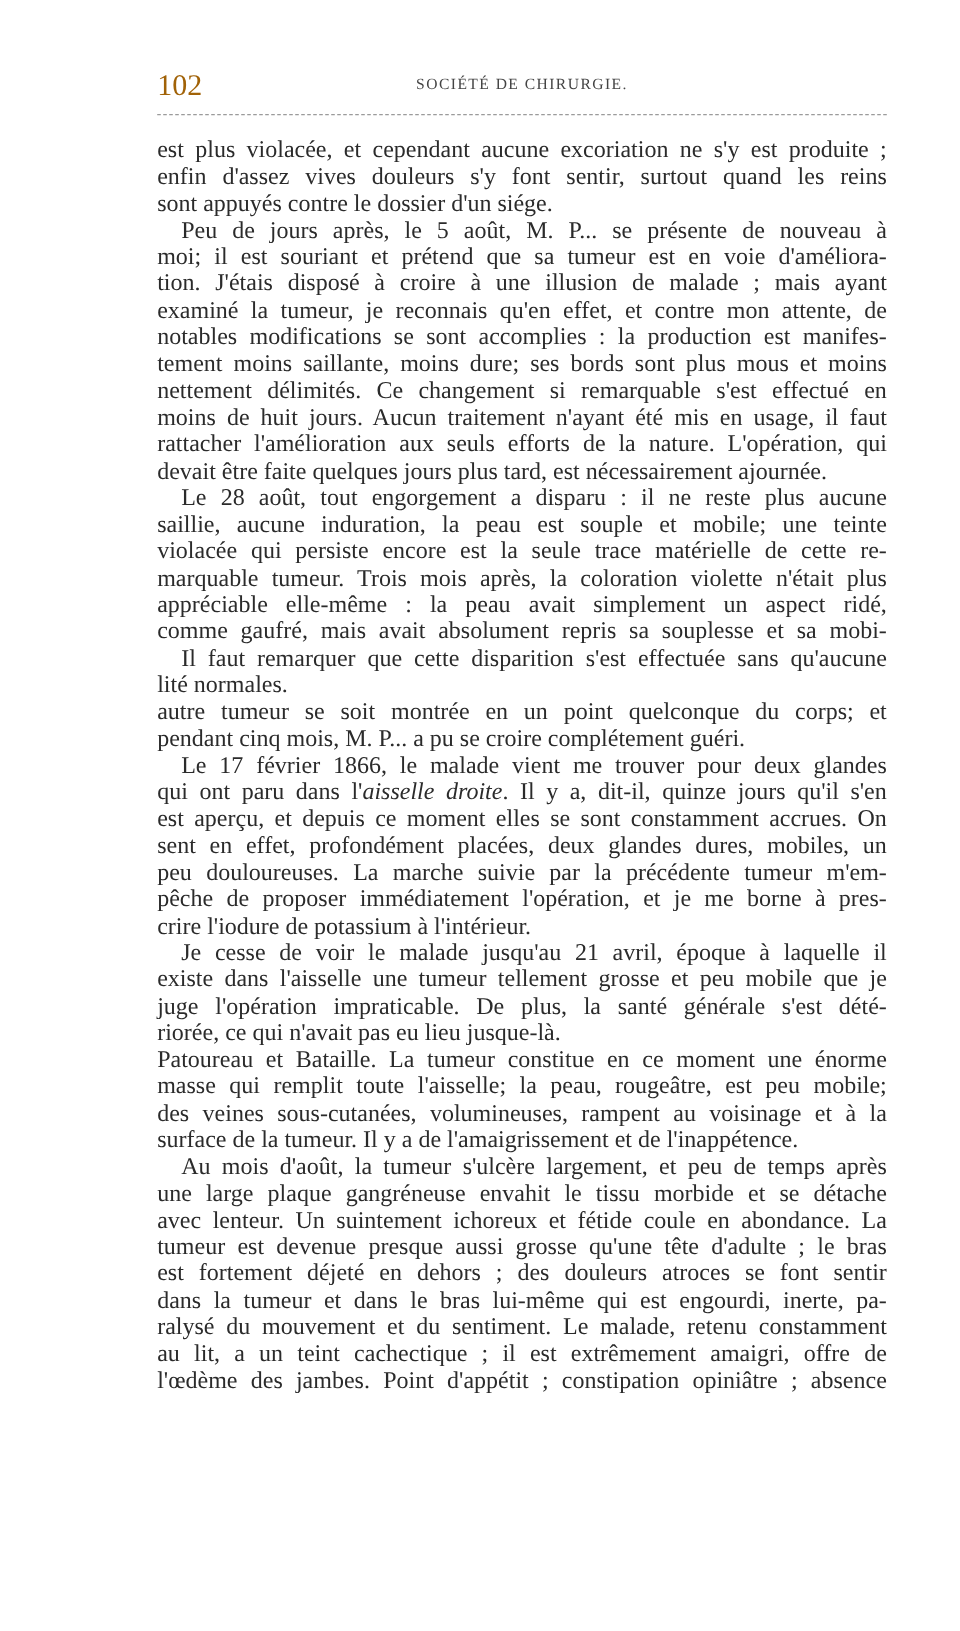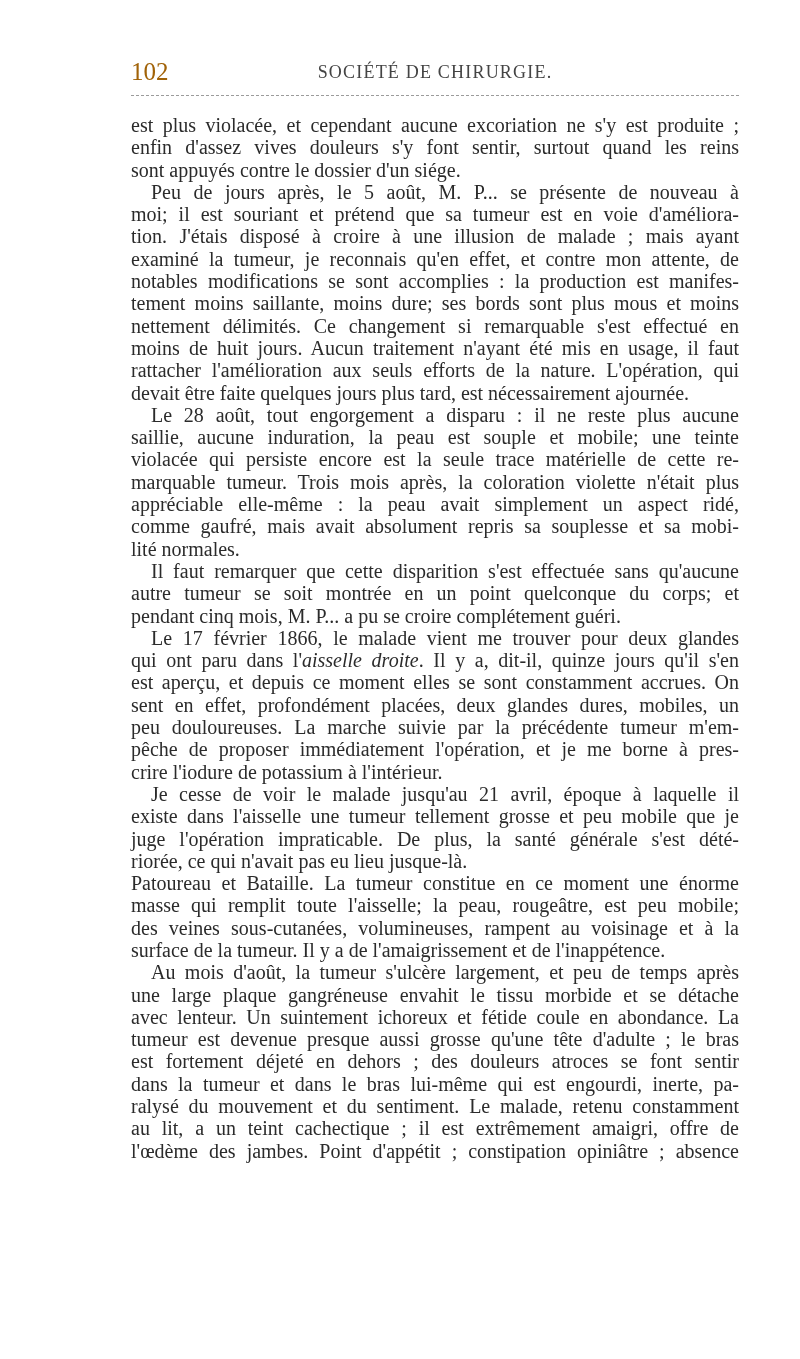--- a/index.html
+++ b/index.html
@@ -36,21 +36,21 @@
       font-size: 25px;
       color: #a16207;
     }
     .header-title {
       position: absolute;
       left: 0;
       width: 608px;
       top: 4px;
       text-align: center;
       font-family: "Liberation Serif", serif;
-      font-size: 18px;
+      font-size: 13px;
       letter-spacing: 1.2px;
       font-variant: small-caps;
       color: #444;
     }
     .header-rule {
       position: absolute;
       top: 95px;
       left: 0;
       width: 608px;
       height: 0;
@@ -108,22 +108,22 @@
       <span class="line">nettement délimités. Ce changement si remarquable s'est effectué en</span>
       <span class="line">moins de huit jours. Aucun traitement n'ayant été mis en usage, il faut</span>
       <span class="line">rattacher l'amélioration aux seuls efforts de la nature. L'opération, qui</span>
       <span class="line last">devait être faite quelques jours plus tard, est nécessairement ajournée.</span>
       <span class="line indent">Le 28 août, tout engorgement a disparu : il ne reste plus aucune</span>
       <span class="line">saillie, aucune induration, la peau est souple et mobile; une teinte</span>
       <span class="line">violacée qui persiste encore est la seule trace matérielle de cette re-</span>
       <span class="line">marquable tumeur. Trois mois après, la coloration violette n'était plus</span>
       <span class="line">appréciable elle-même : la peau avait simplement un aspect ridé,</span>
       <span class="line">comme gaufré, mais avait absolument repris sa souplesse et sa mobi-</span>
+      <span class="line indent">Il faut remarquer que cette disparition s'est effectuée sans qu'aucune</span>
       <span class="line last">lité normales.</span>
-      <span class="line indent">Il faut remarquer que cette disparition s'est effectuée sans qu'aucune</span>
       <span class="line">autre tumeur se soit montrée en un point quelconque du corps; et</span>
       <span class="line last">pendant cinq mois, M. P... a pu se croire complétement guéri.</span>
       <span class="line indent">Le 17 février 1866, le malade vient me trouver pour deux glandes</span>
       <span class="line"><span>qui ont paru dans l'</span><em>aisselle droite</em><span>. Il y a, dit-il, quinze jours qu'il s'en</span></span>
       <span class="line">est aperçu, et depuis ce moment elles se sont constamment accrues. On</span>
       <span class="line">sent en effet, profondément placées, deux glandes dures, mobiles, un</span>
       <span class="line">peu douloureuses. La marche suivie par la précédente tumeur m'em-</span>
       <span class="line">pêche de proposer immédiatement l'opération, et je me borne à pres-</span>
       <span class="line last">crire l'iodure de potassium à l'intérieur.</span>
       <span class="line indent">Je cesse de voir le malade jusqu'au 21 avril, époque à laquelle il</span>

